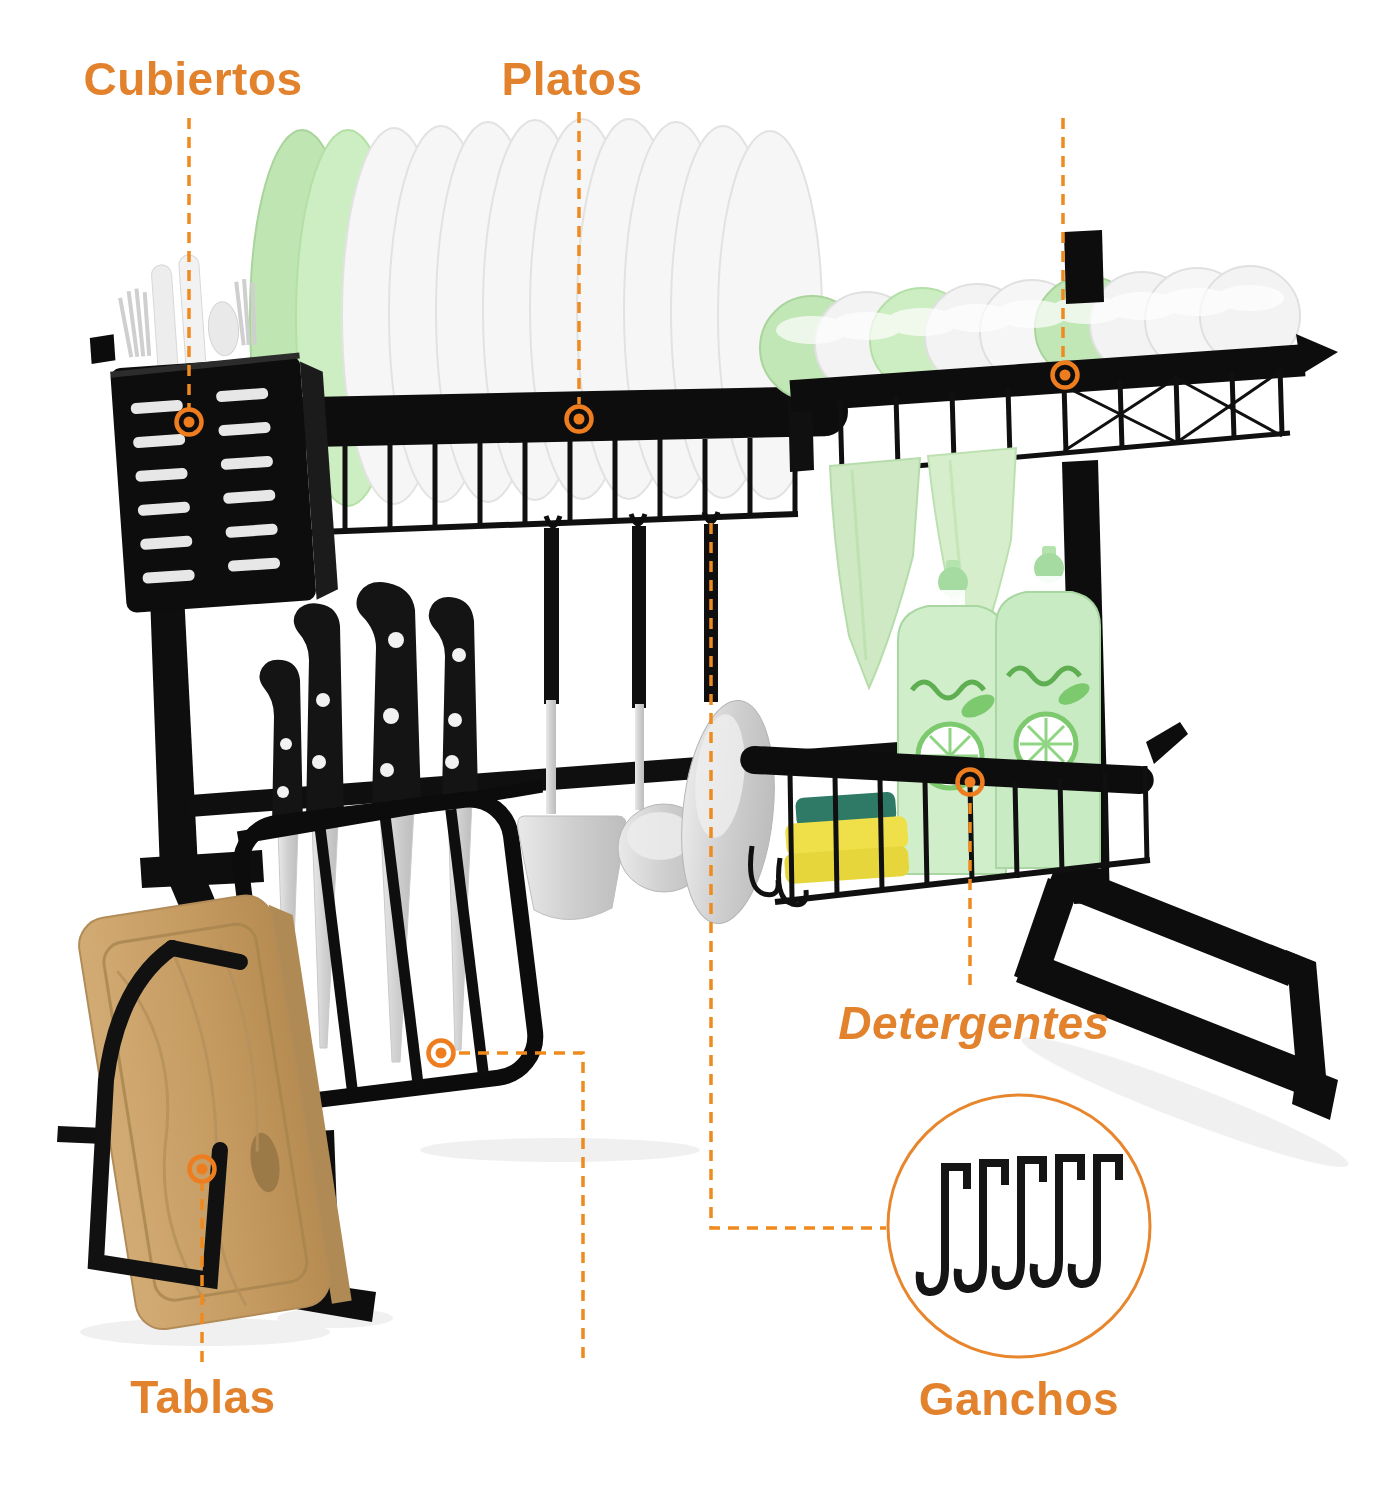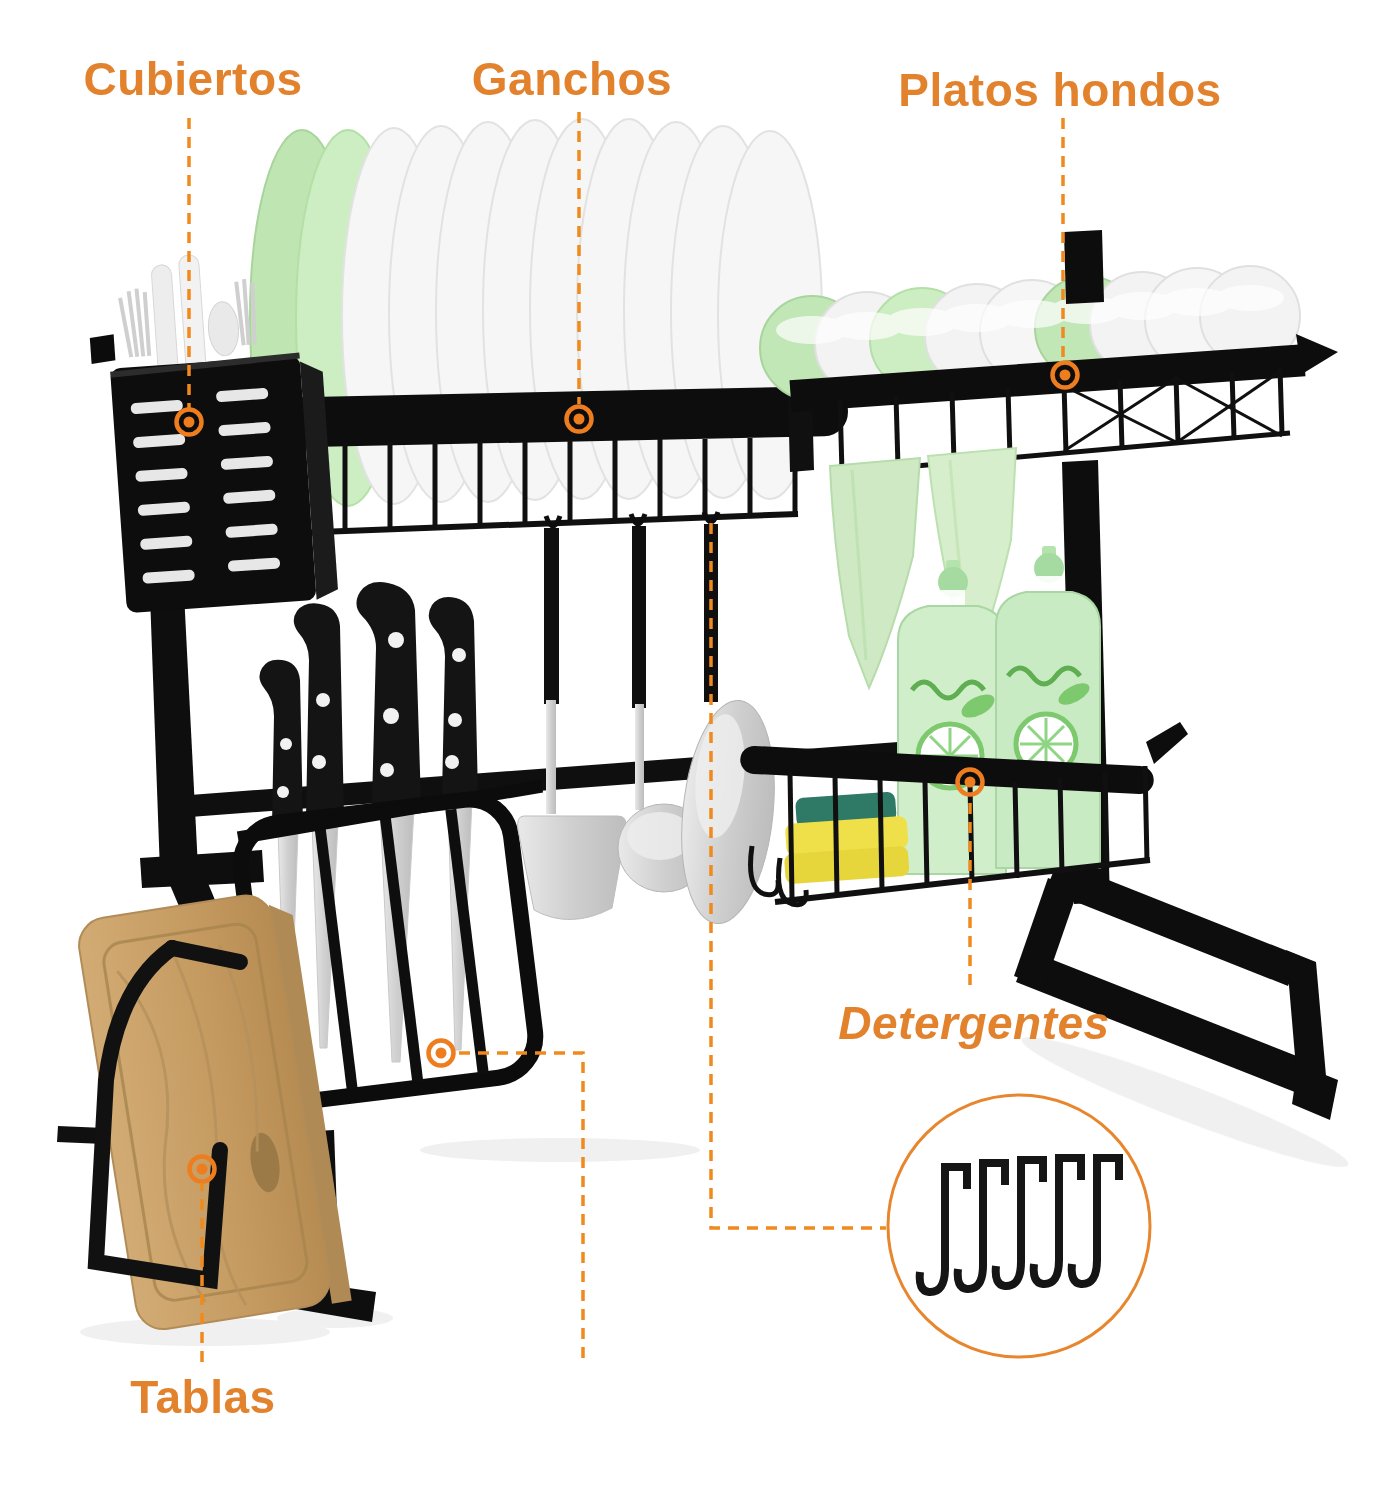--- a/index.html
+++ b/index.html
@@ -384,17 +384,17 @@
       <circle class="ring" cx="441" cy="1053" r="12.5"></circle>
         <circle class="dot" cx="441" cy="1053" r="5.5"></circle>
     </g>
     <g>
       <polyline class="dash" points="711,523 711,1228 886,1228"></polyline>
       <circle cx="1019" cy="1226" r="131" fill="none" stroke="#E8862D" stroke-width="3"></circle>
     </g>
   </svg>
 
   <div class="lbl" id="lbl-cubiertos">Cubiertos</div>
-  <div class="lbl" id="lbl-platos">Ganchos</div>
-  <div class="lbl" id="lbl-platos-hondos">Platos hondos</div>
+  <div class="lbl" id="lbl-platos">Platos</div>
   <div class="lbl" id="lbl-detergentes">Detergentes</div>
   <div class="lbl" id="lbl-tablas">Tablas</div>
+  <div class="lbl" id="lbl-ganchos">Ganchos</div>
 </div>
 
 </body></html>

